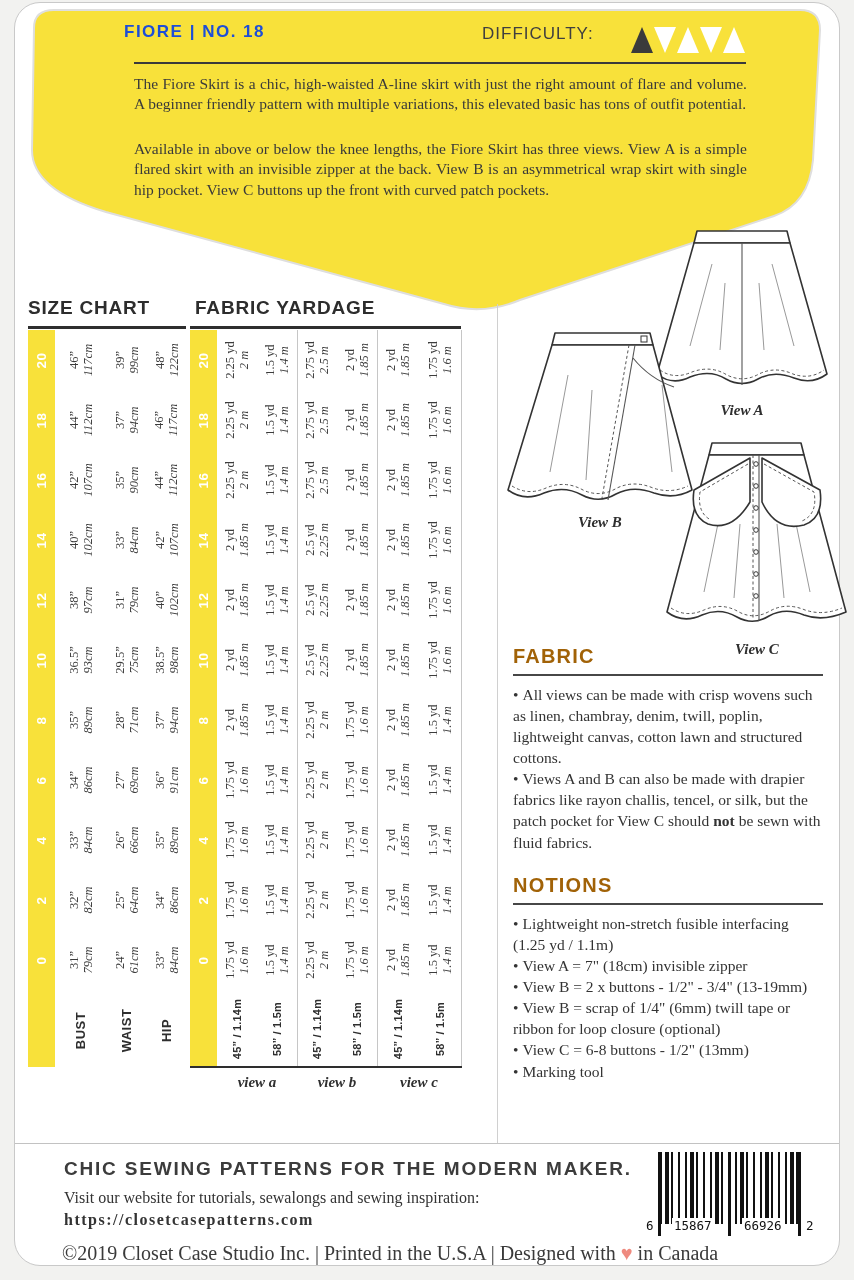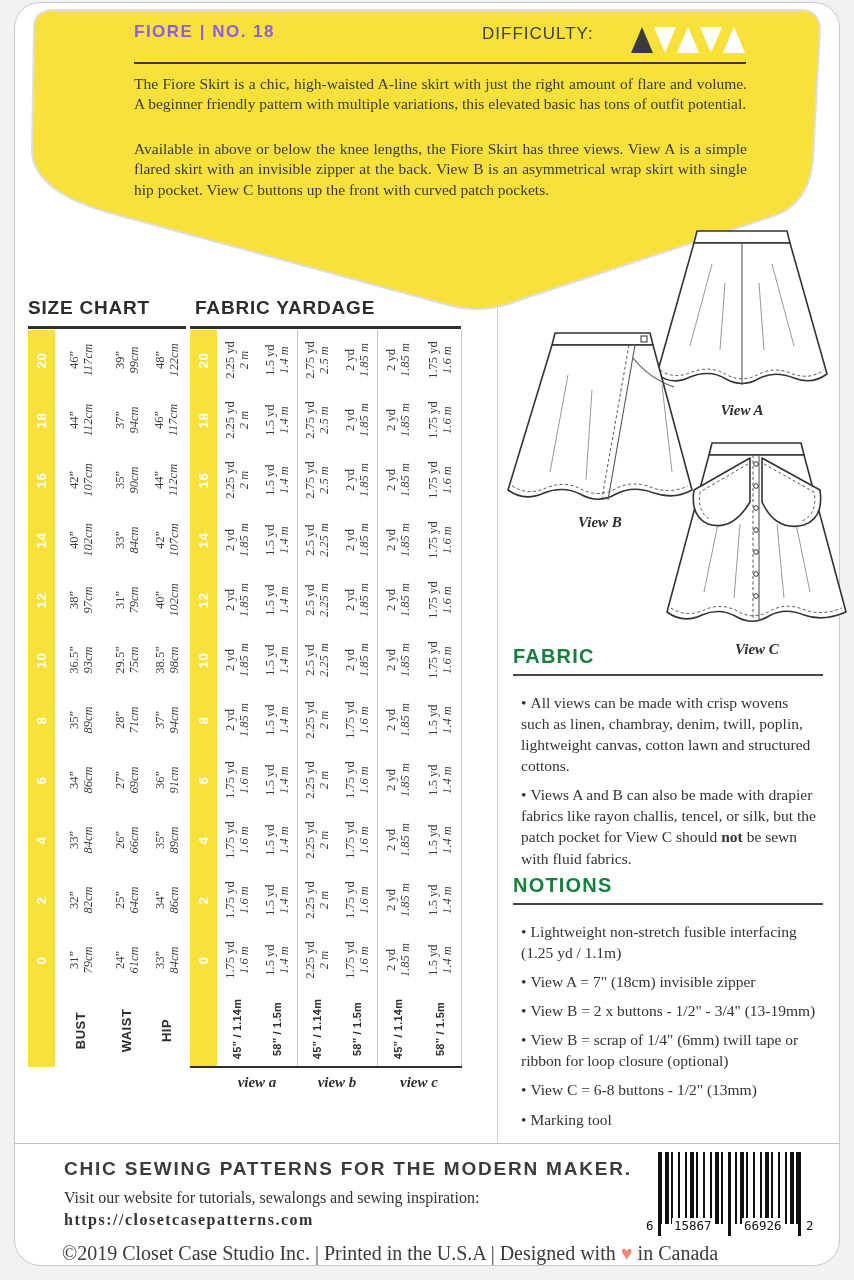--- a/index.html
+++ b/index.html
@@ -1,21 +1,21 @@
 <!DOCTYPE html>
 <html><head>
 <meta charset="utf-8">
 <style>
   html,body{margin:0;padding:0;background:#f2f2f0;}
   .page{position:relative;width:854px;height:1280px;overflow:hidden;font-family:"Liberation Serif",serif;color:#2e2e2e;}
   .card{position:absolute;left:14px;top:2px;width:824px;height:1262px;background:#fff;border:1px solid #c9c9c9;border-radius:26px;}
   .abs{position:absolute;}
   
   .flap-svg{position:absolute;left:14px;top:2px;}
-  .banner-title{position:absolute;left:134px;top:22px;font:700 17px "Liberation Sans",sans-serif;letter-spacing:1.5px;color:#8b5cf6;}
+  .banner-title{position:absolute;left:124px;top:22px;font:700 17px "Liberation Sans",sans-serif;letter-spacing:1.5px;color:#1d4ed8;}
   .diff-label{position:absolute;left:482px;top:24px;font:500 17px "Liberation Sans",sans-serif;letter-spacing:1px;color:#3f3f3f;}
   .tri-svg{position:absolute;left:630px;top:22px;}
   .banner-rule{position:absolute;left:134px;top:62px;width:612px;height:2px;background:#3a3a3a;}
   .para{position:absolute;left:134px;width:613px;font-size:15.5px;line-height:1.32;text-align:justify;color:#3a3a3a;}
   .p1{top:74px;} .p2{top:139px;}
   
   .tbl-head{position:absolute;top:297px;font:700 19px "Liberation Sans",sans-serif;letter-spacing:.8px;color:#2d2d2d;}
   .h-size{left:28px;} .h-yard{left:195px;}
   .rule-dark{position:absolute;background:#2e2e2e;}
   
@@ -34,24 +34,24 @@
   .ya{width:40px;} .yc{width:42px;}
   .vline{position:absolute;width:1px;background:#c6c6c6;}
   
   .band{position:absolute;display:flex;}
   .band .rot{font:700 13px "Liberation Sans",sans-serif;letter-spacing:.5px;color:#2e2e2e;}
   .band.small .rot{font:700 11px "Liberation Sans",sans-serif;letter-spacing:.2px;}
   .view-label{position:absolute;top:1074px;font:italic 700 15px "Liberation Serif",serif;text-align:center;color:#2f2f2f;}
   
   .divider-mid{position:absolute;left:497px;top:304px;width:1px;height:839px;background:#d0d0d0;}
   .vlabel{position:absolute;font:italic 700 15px "Liberation Serif",serif;text-align:center;color:#2f2f2f;}
-  .sec-head{position:absolute;left:513px;font:700 20px "Liberation Sans",sans-serif;letter-spacing:1.2px;color:#15803d;}
+  .sec-head{position:absolute;left:513px;font:700 20px "Liberation Sans",sans-serif;letter-spacing:1.2px;color:#a16207;}
   .sec-rule{position:absolute;left:513px;width:310px;height:2px;background:#474747;}
   .sec-body{position:absolute;left:513px;width:312px;font-size:15.5px;line-height:1.36;color:#333;}
-  .bullet-item{margin:8px;}
+  .bullet-item{margin:0;}
   .bdot{margin-right:4px;}
   
   .foot-rule{position:absolute;left:15px;top:1143px;width:824px;height:1px;background:#c2c2c2;}
   .tagline{position:absolute;left:64px;top:1158px;font:700 19px "Liberation Sans",sans-serif;letter-spacing:1.8px;color:#3c3c3c;}
   .weblines{position:absolute;left:64px;top:1189px;font-size:16px;color:#333;}
   .url{font-weight:700;letter-spacing:1.5px;margin-top:4px;}
   .copyright{position:absolute;left:62px;top:1242px;font-size:20px;color:#3a3a3a;}
   .heart{color:#ef8a7f;}
   
   .barcode{position:absolute;left:646px;top:1152px;width:170px;height:92px;background:#fff;}

